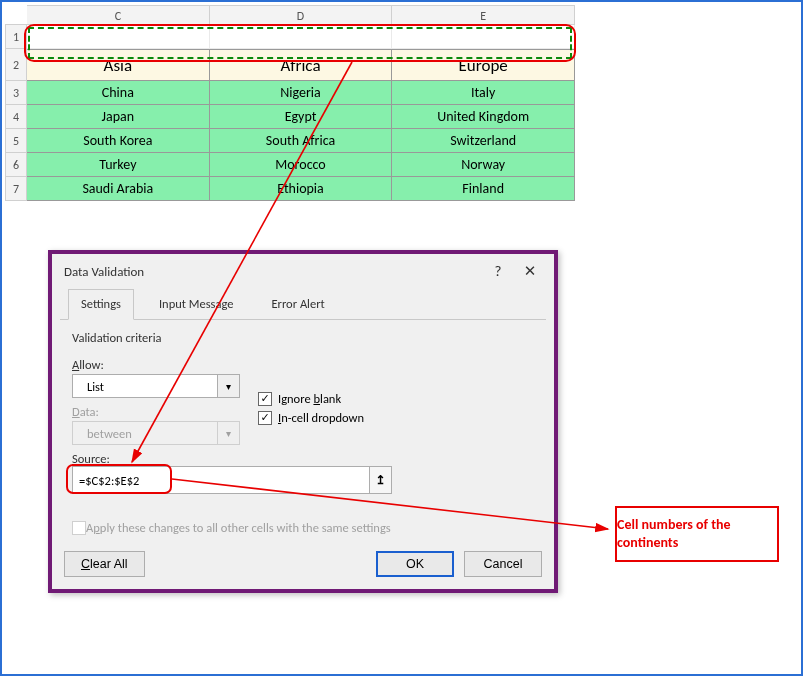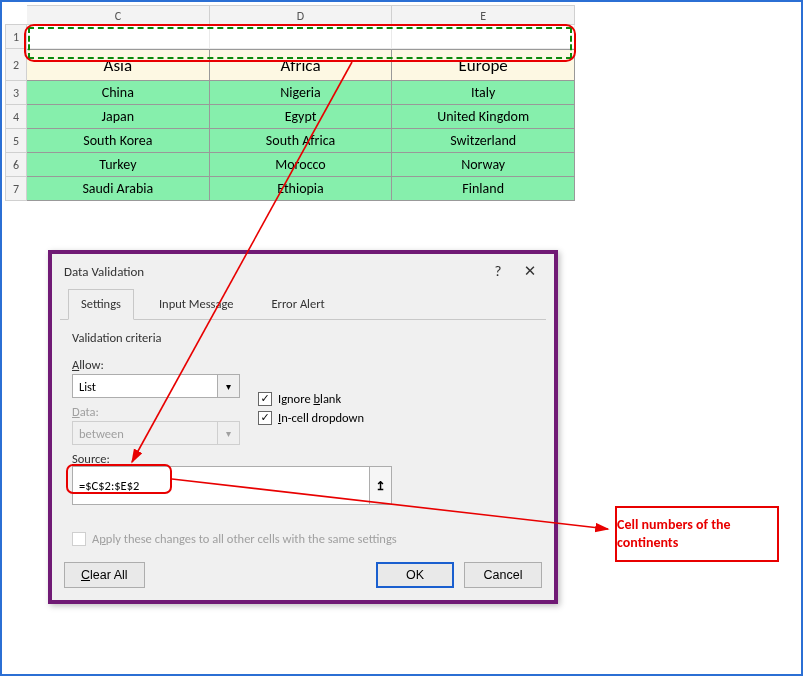--- a/index.html
+++ b/index.html
@@ -166,53 +166,53 @@
   .lbl { font-size:12.5px; color:#333; margin:6px 0 2px; }
   .lbl.disabled { color:#a0a0a0; }
   .combo {
     display:flex; align-items:center;
     border:1px solid #adadad;
     background:#fff;
     height:24px; width:168px;
     font-size:12.5px;
   }
   .combo.disabled { background:#f0f0f0; color:#a0a0a0; border-color:#cfcfcf;}
-  .combo .ctext { flex:1; padding:0 6px; }
+  .combo .ctext { flex:1; padding:0 14px; }
   .combo .cbtn {
     width:22px; height:100%;
     border-left:1px solid #adadad;
     display:flex; align-items:center; justify-content:center;
     background:#efefef;
     font-size:10px;
   }
   .combo.disabled .cbtn { border-color:#cfcfcf; color:#a0a0a0;}
   .chk { display:flex; align-items:center; gap:6px; font-size:12.5px; margin:2px 0;}
   .chkbox {
     width:14px; height:14px; border:1px solid #666; background:#fff;
     display:inline-flex; align-items:center; justify-content:center;
     font-size:11px; line-height:1;
   }
   .chkbox.disabled { border-color:#cfcfcf; color:#cfcfcf;}
   .src-row {
     display:flex; align-items:center;
     border:1px solid #adadad; background:#fff;
-    width: 320px; height:39px;
+    width: 320px; height:28px;
   }
   .src-row input {
     flex:1; border:none; outline:none; padding:0 6px;
     font-size:12.5px; font-family:inherit; background:transparent;
   }
   .src-row .range-btn {
     width:22px; height:100%;
     border-left:1px solid #adadad;
     display:flex; align-items:center; justify-content:center;
     background:#f6f6f6; font-size:12px; font-weight:700;
   }
   .apply-row {
-    display:flex; align-items:center; gap:6px;
+    display:flex; align-items:center; 
     font-size:12.5px; color:#a0a0a0; margin-top:26px;
   }
   .dlg-footer {
     display:flex; gap:10px; padding: 8px 12px 12px;
     align-items:center;
   }
   .btn {
     height:26px; padding:0 16px;
     border:1px solid #adadad;
     background:#e9e9e9;

